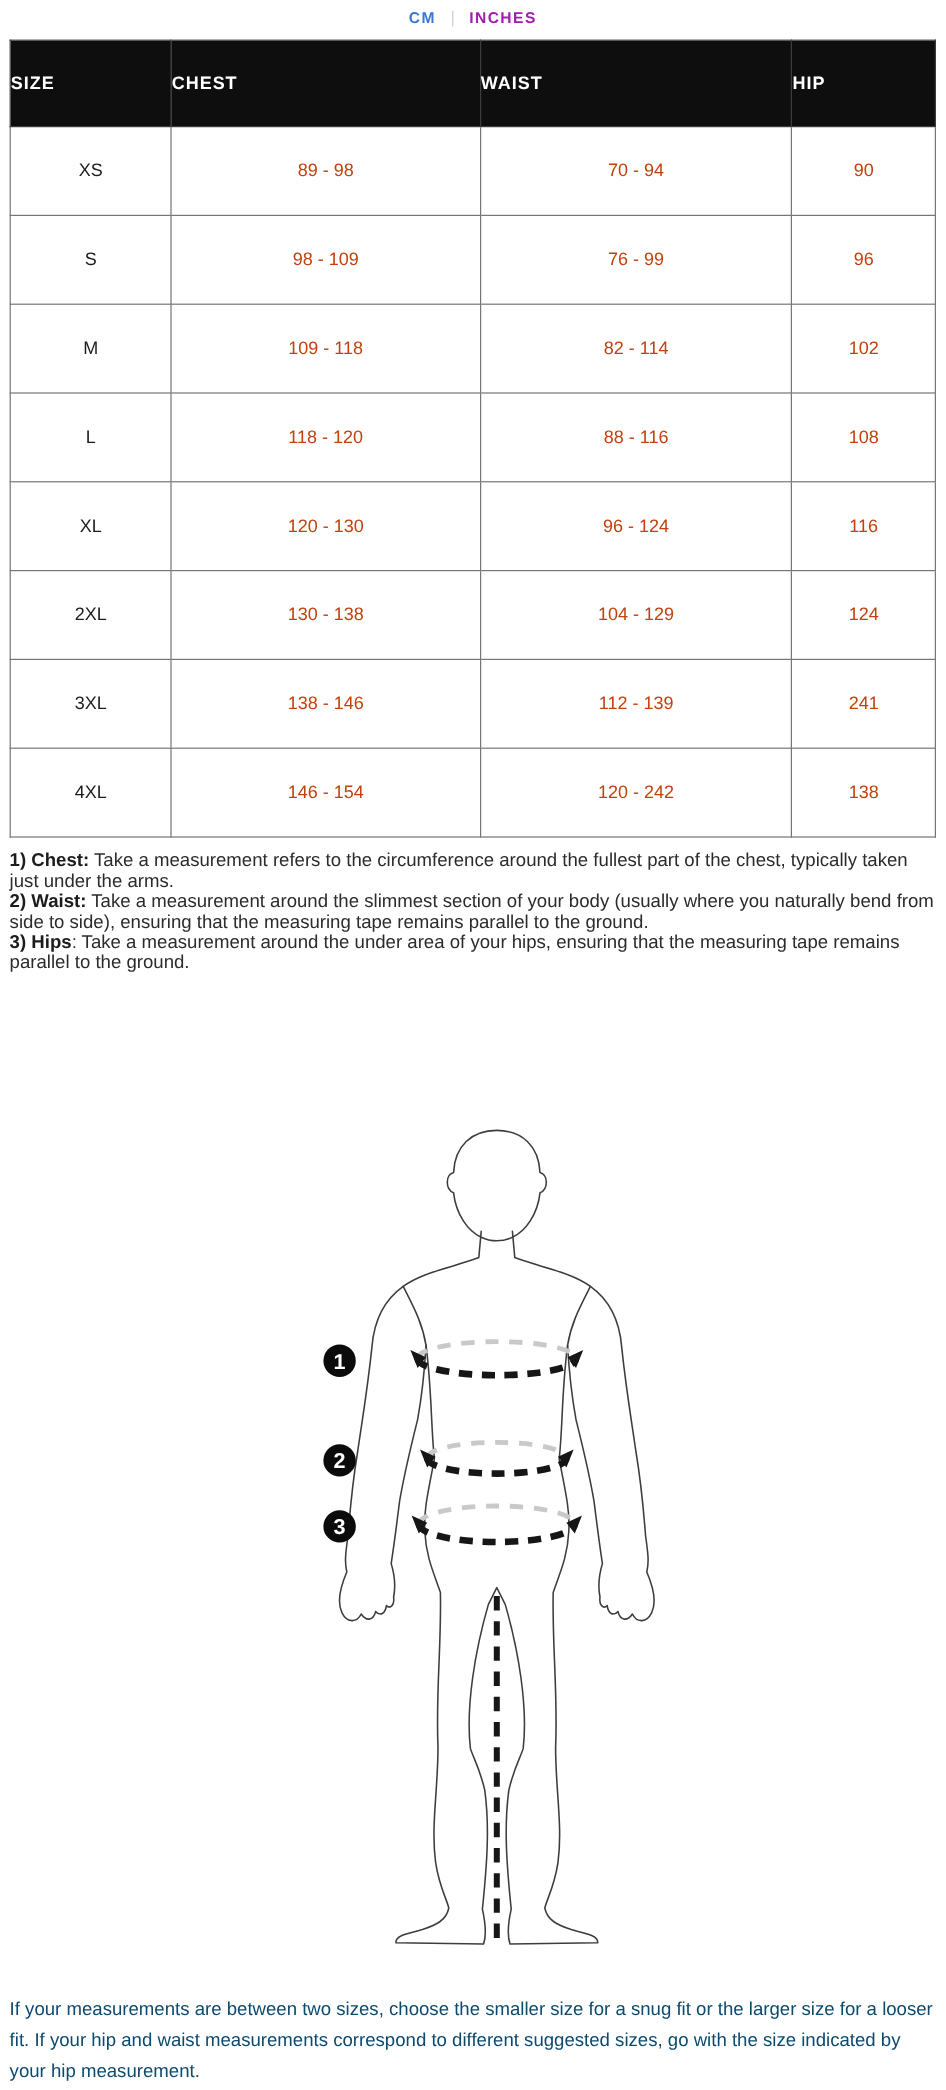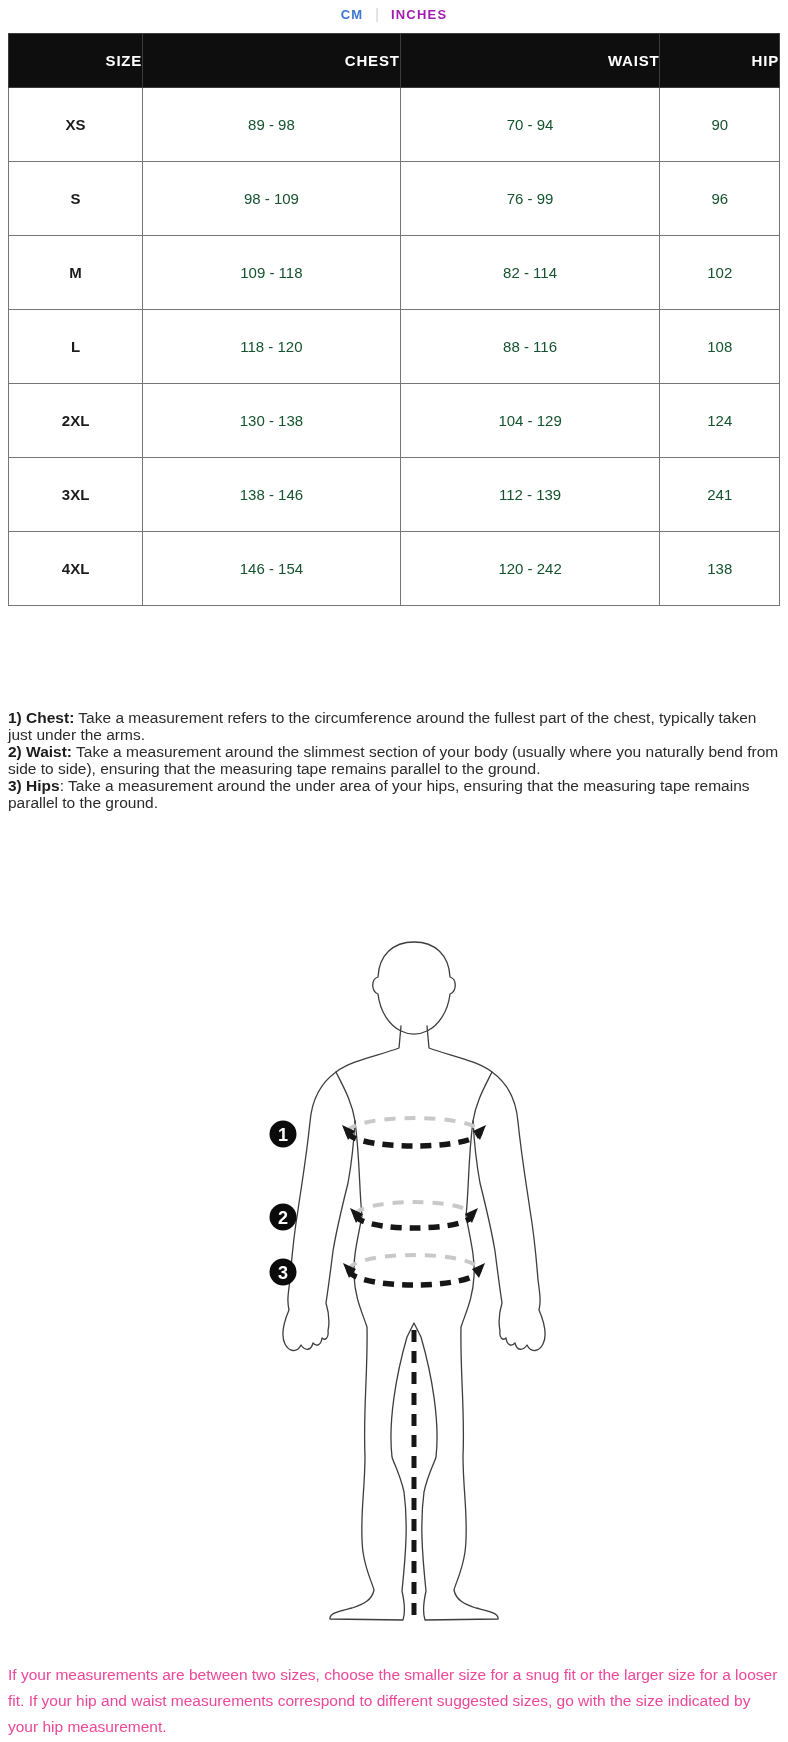--- a/index.html
+++ b/index.html
@@ -19,31 +19,31 @@
   .unit-inches { color:#a21caf; }
   .unit-sep { color:#cfd2d6; font-size:14px; font-weight:normal; }
 
   
   table.size-table {
     position:absolute; top:33px; left:8px; width:772px;
     border-collapse:collapse; table-layout:fixed;
     border:1px solid #757575;
   }
   .size-table th {
-    background:#0e0e0e; color:#ffffff; height:54px;
+    background:#0e0e0e; color:#ffffff; height:72px;
     font-size:15px; font-weight:bold; letter-spacing:0.8px;
-    text-align:right; vertical-align:middle;
+    text-align:left; vertical-align:middle;
     border:1px solid #3c3c3c;
   }
   .size-table td {
     height:74px; text-align:center; vertical-align:middle;
-    font-size:15px; color:#14532d; background:#fff;
+    font-size:15px; color:#c2410c; background:#fff;
     border:1px solid #757575;
   }
-  .size-table td.size-cell { font-weight:bold; color:#1c1c1c; }
+  .size-table td.size-cell { font-weight:normal; color:#1c1c1c; }
 
   
   .notes {
     position:absolute; top:709px; left:8px; width:774px;
     font-size:15.5px; line-height:17px; color:#2b2b2b;
   }
   .notes p strong { color:#1c1c1c; }
 
   
   svg.diagram { position:absolute; top:830px; left:0; }
@@ -54,21 +54,21 @@
   .inseam { fill:none; stroke:#161616; stroke-width:5; stroke-dasharray:12 9; }
   .badge-circle { fill:#0b0b0b; }
   .badge-num {
     fill:#ffffff; font-family:"Liberation Sans", sans-serif;
     font-size:18px; font-weight:bold; text-anchor:middle;
   }
 
   
   .footer-note {
     position:absolute; top:1662px; left:8px; width:776px;
-    font-size:15.5px; line-height:26px; color:#ec4899;
+    font-size:15.5px; line-height:26px; color:#0c4a6e;
   }
 </style>
 </head>
 <body>
 
 <div class="page">
 
   <div class="unit-toggle">
     <span class="unit unit-cm">CM</span>
     <span class="unit-sep">|</span>
@@ -107,20 +107,26 @@
         <td class="size-cell">M</td>
         <td>109 - 118</td>
         <td>82 - 114</td>
         <td>102</td>
       </tr>
       <tr>
         <td class="size-cell">L</td>
         <td>118 - 120</td>
         <td>88 - 116</td>
         <td>108</td>
+      </tr>
+      <tr>
+        <td class="size-cell">XL</td>
+        <td>120 - 130</td>
+        <td>96 - 124</td>
+        <td>116</td>
       </tr>
       <tr>
         <td class="size-cell">2XL</td>
         <td>130 - 138</td>
         <td>104 - 129</td>
         <td>124</td>
       </tr>
       <tr>
         <td class="size-cell">3XL</td>
         <td>138 - 146</td>

